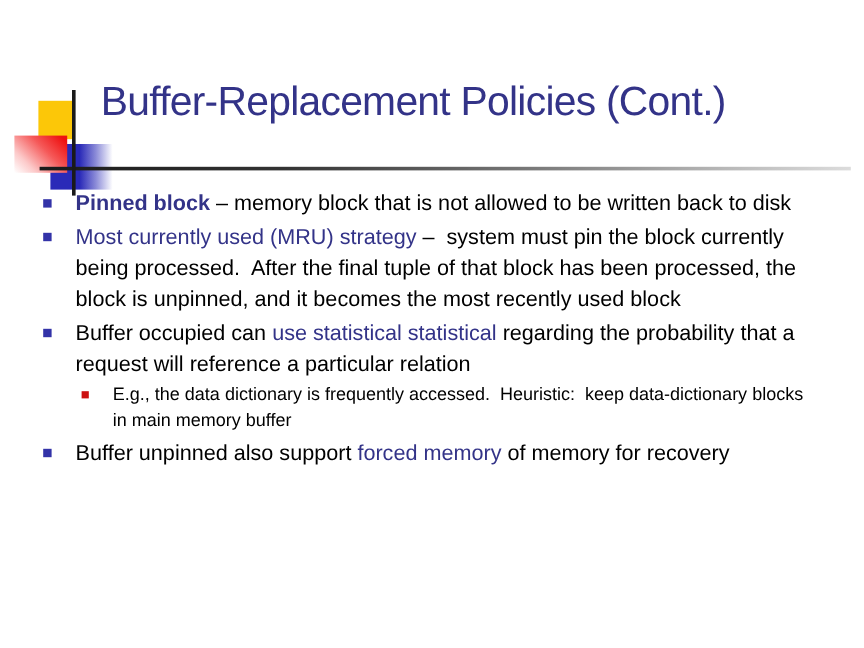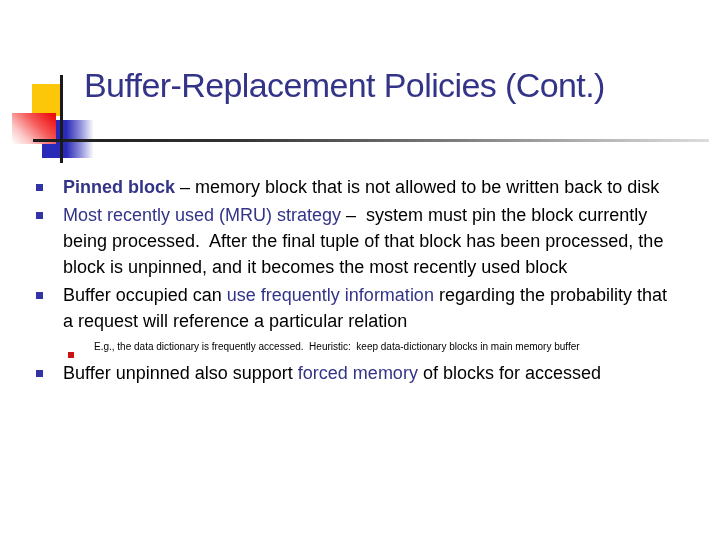--- a/index.html
+++ b/index.html
@@ -17,25 +17,25 @@
   .deco-vline{left:60px;top:75px;width:3px;height:88px;background:#1a1a1a;z-index:5;}
   .deco-hline{left:33px;top:139px;width:676px;height:3px;z-index:4;
     background:linear-gradient(to right,#1a1a1a 0%,#333 30%,#777 60%,#b9b9b9 85%,#dcdcdc 100%);}
   
   .title{
     position:absolute;left:84px;top:64px;width:634px;z-index:6;
     font-size:34px;line-height:42px;letter-spacing:-0.6px;
     color:#333388;white-space:nowrap;
   }
   
-  .content{position:absolute;left:36px;top:174px;width:640px;list-style:none;margin:0;padding:0;}
+  .content{position:absolute;left:36px;top:156px;width:640px;list-style:none;margin:0;padding:0;}
   .item{display:flex;margin:0 0 2px 0;color:#000;}
   .item .text{white-space:pre-wrap;flex:1;}
   .l1{font-size:18px;line-height:26px;}
-  .l2{margin-left:30px;font-size:10px;line-height:22px;align-items:flex-end;}
+  .l2{margin-left:30px;font-size:15px;line-height:22px;}
   .bullet-col{flex:none;width:27px;}
   .l2 .bullet-col{width:26px;padding-left:2px;}
   .sq{display:block;}
   .sq-blue{width:7px;height:7px;background:#3333a8;margin-top:10px;}
   .sq-red{width:6px;height:6px;background:#cc1111;margin-top:8px;}
   .kw{font-weight:bold;color:#333388;}
   .navy{color:#333388;}
 </style>
 </head>
 <body>
@@ -57,38 +57,38 @@
           <span class="sq sq-blue"></span>
         </span>
       <div class="text"><span class="kw">Pinned block</span><span> – memory block that is not allowed to be written back to disk</span></div>
     </li>
 
 
     <li class="item l1">
       <span class="bullet-col">
           <span class="sq sq-blue"></span>
         </span>
-      <div class="text"><span class="navy">Most recently used (MRU) strategy</span><span> –  system must pin the block currently being processed.  After the final tuple of that block has been processed, the block is unpinned, and it becomes the most recently used block</span></div>
+      <div class="text"><span class="navy">Most currently used (MRU) strategy</span><span> –  system must pin the block currently being processed.  After the final tuple of that block has been processed, the block is unpinned, and it becomes the most recently used block</span></div>
     </li>
 
     <li class="item l1">
       <span class="bullet-col">
           <span class="sq sq-blue"></span>
         </span>
-      <div class="text"><span>Buffer occupied can </span><span class="navy">use frequently information</span><span> regarding the probability that a request will reference a particular relation</span></div>
+      <div class="text"><span>Buffer occupied can </span><span class="navy">use statistical statistical</span><span> regarding the probability that a request will reference a particular relation</span></div>
     </li>
 
     <li class="item l2">
       <span class="bullet-col">
           <span class="sq sq-red"></span>
         </span>
       <div class="text"><span>E.g., the data dictionary is frequently accessed.  Heuristic:  keep data-dictionary blocks in main memory buffer</span></div>
     </li>
 
     <li class="item l1">
       <span class="bullet-col">
           <span class="sq sq-blue"></span>
         </span>
-      <div class="text"><span>Buffer unpinned also support </span><span class="navy">forced memory</span><span> of blocks for accessed</span></div>
+      <div class="text"><span>Buffer unpinned also support </span><span class="navy">forced memory</span><span> of memory for recovery</span></div>
     </li>
 
   </ul>
 </div>
 
 </body></html>

